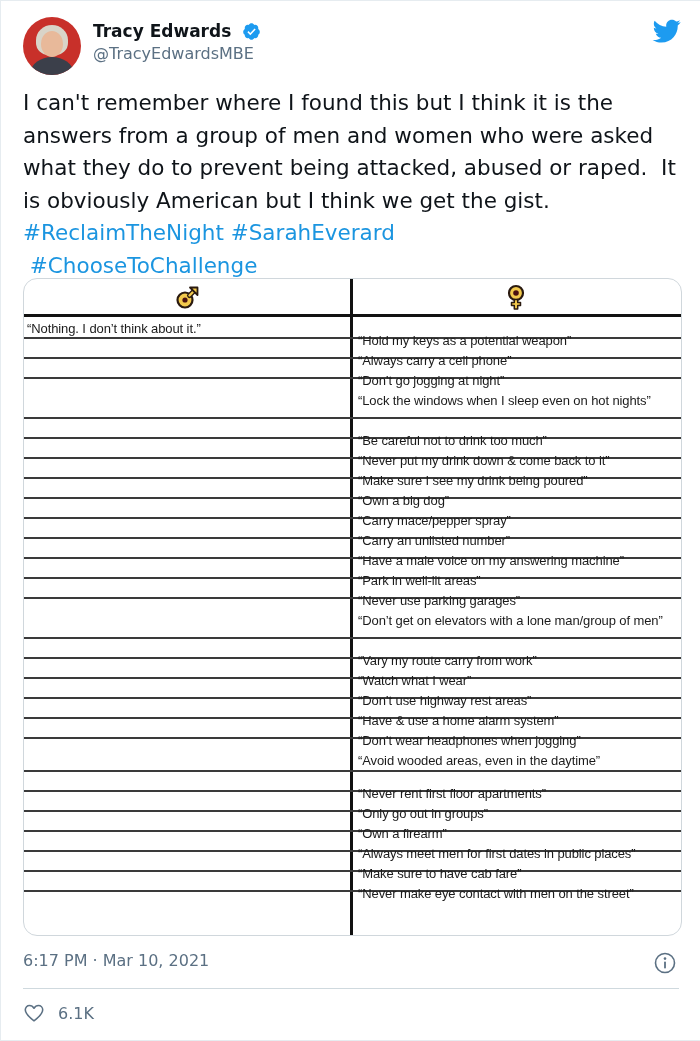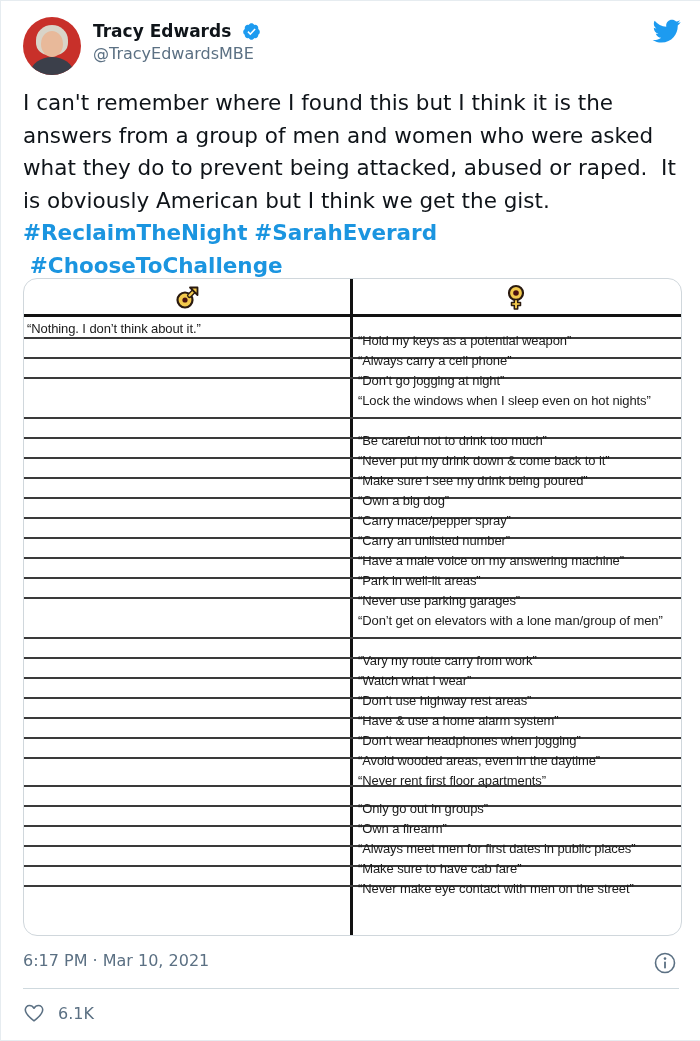--- a/index.html
+++ b/index.html
@@ -13,21 +13,21 @@
     .avatar .face { position: absolute; left: 18px; top: 14px; width: 22px; height: 26px; border-radius: 50%; background: #e8b99a; }
     .avatar .body { position: absolute; left: 8px; top: 40px; width: 42px; height: 30px; border-radius: 50% 50% 0 0; background: #3b3f4a; }
     .name-block { position: absolute; left: 70px; top: 4px; }
     .name-row { display: flex; align-items: center; gap: 11px; }
     .display-name { font-weight: bold; font-size: 17px; color: #0f1419; }
     .verified { width: 19px; height: 19px; }
     .handle { font-size: 16px; color: #5b7083; margin-top: 3px; }
     .twitter-logo { position: absolute; right: 0; top: 0; width: 32px; height: 28px; }
 
     .tweet-text { position: absolute; left: 22px; top: 86px; width: 660px; font-size: 21.5px; line-height: 32.5px; color: #0f1419; white-space: pre-wrap; }
-    .hashtag { color: #1b95e0; font-weight: bold; }
+    .hashtag { color: #1b95e0; }
 
     .media { position: absolute; left: 22px; top: 277px; width: 659px; height: 658px; border: 1px solid #d0d7dc; border-radius: 14px; overflow: hidden; background: #fff; }
     .table-hdr { position: absolute; left: 0; top: 0; width: 100%; height: 38px; border-bottom: 3px solid #111; }
     .col-divider { position: absolute; left: 326px; top: 0; width: 3px; height: 100%; background: #111; }
     .sym { position: absolute; top: 4px; width: 28px; height: 28px; }
     .sym.male { left: 150px; }
     .sym.female { left: 478px; }
 
     .rows { position: absolute; left: 0; top: 40px; width: 100%; }
     .row { position: relative; width: 100%; border-bottom: 2px solid #3a3a3a; }
@@ -141,24 +141,24 @@
         </div>
       <div class="row" style="height:20px">
           <span class="cell right">“Don’t use highway rest areas”</span>
         </div>
       <div class="row" style="height:20px">
           <span class="cell right">“Have &amp; use a home alarm system”</span>
         </div>
       <div class="row" style="height:20px">
           <span class="cell right">“Don’t wear headphones when jogging”</span>
         </div>
-      <div class="row" style="height:20px">
+      <div class="row" style="height:33px">
           <span class="cell right">“Avoid wooded areas, even in the daytime”</span>
         </div>
-      <div class="row" style="height:28px">
+      <div class="row" style="height:20px">
           <span class="cell right">“Never rent first floor apartments”</span>
         </div>
       <div class="row" style="height:20px">
           <span class="cell right">“Only go out in groups”</span>
         </div>
       <div class="row" style="height:20px">
           <span class="cell right">“Own a firearm”</span>
         </div>
       <div class="row" style="height:20px">
           <span class="cell right">“Always meet men for first dates in public places”</span>

